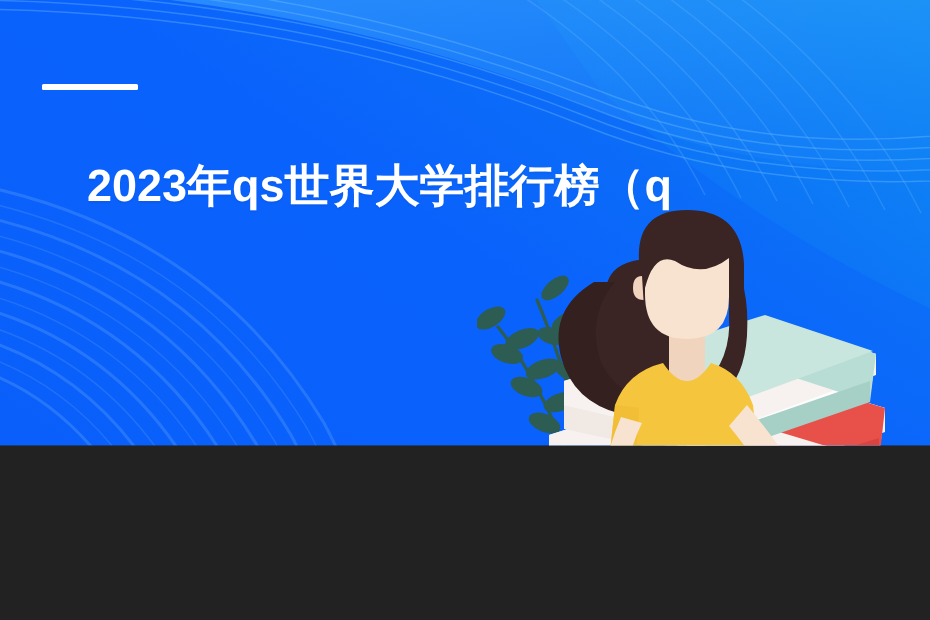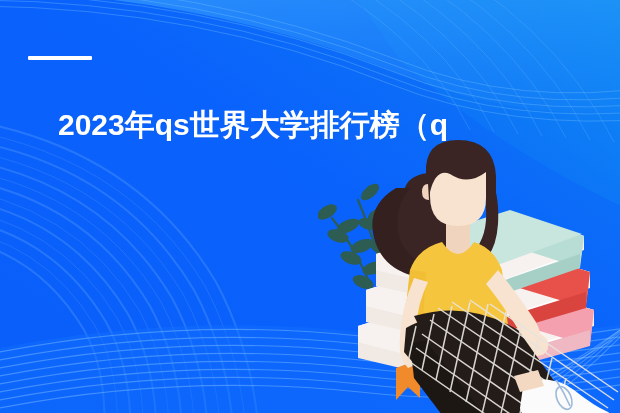--- a/index.html
+++ b/index.html
@@ -7,21 +7,21 @@
     margin: 0;
     padding: 0;
     background: #222;
   }
   body {
     font-family: "Liberation Sans", "DejaVu Sans", sans-serif;
   }
   #banner {
     position: relative;
     width: 620px;
-    height: 413px;
+    height: 297px;
     overflow: hidden;
     background: #0a62fc;
   }
   .layer {
     position: absolute;
     inset: 0;
     width: 100%;
     height: 100%;
     pointer-events: none;
   }

